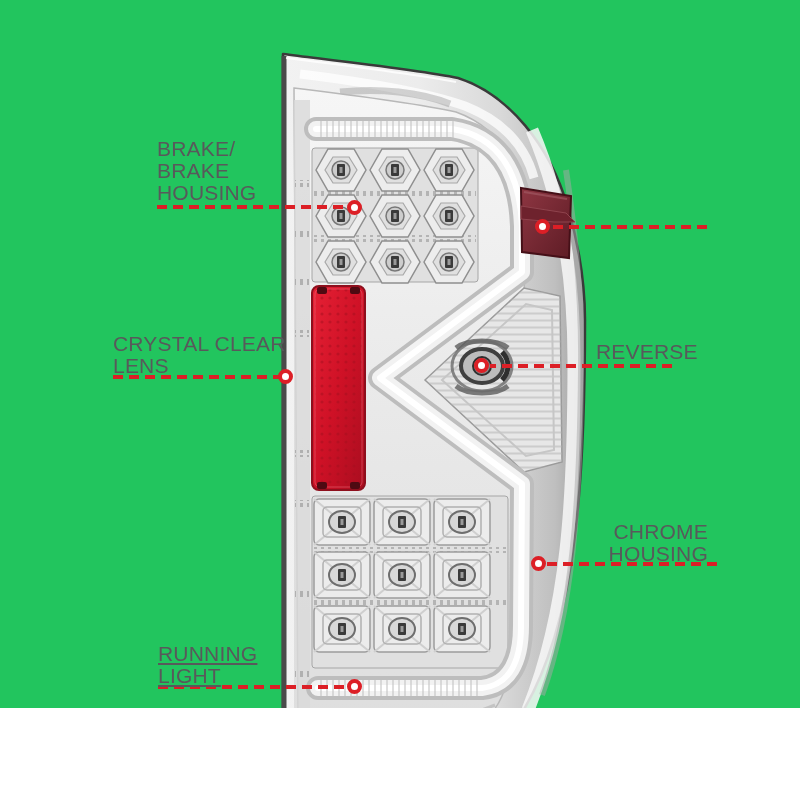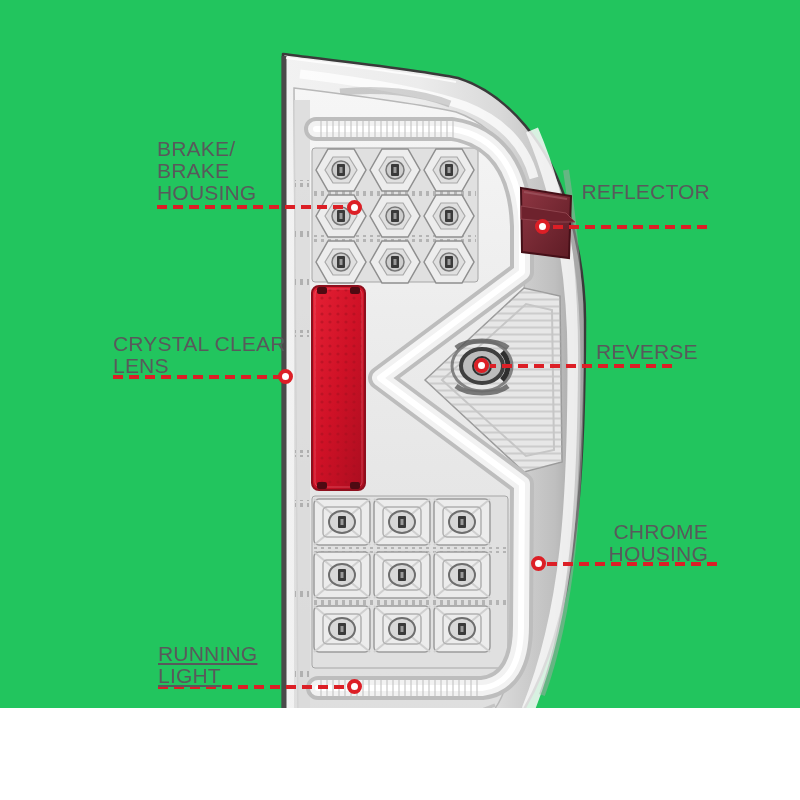--- a/index.html
+++ b/index.html
@@ -194,21 +194,20 @@
 
   <div class="label" style="left:157px;top:138px;">
     <span>BRAKE/</span>
     <span>BRAKE</span>
     <span>HOUSING</span>
   </div>
   <div class="leader" style="left:157px;top:205px;width:191px;"></div>
   <div class="dot" style="left:347px;top:200px;"></div>
 
   <div class="label right" style="left:510px;top:181px;width:200px;">
-    <span>REFLECTOR</span>
   </div>
   <div class="leader from-right" style="left:551px;top:225px;width:156px;"></div>
   <div class="dot" style="left:535px;top:219px;"></div>
 
   <div class="label" style="left:113px;top:333px;">
     <span>CRYSTAL CLEAR</span>
     <span>LENS</span>
   </div>
   <div class="leader" style="left:113px;top:375px;width:166px;"></div>
   <div class="dot" style="left:278px;top:369px;"></div>

